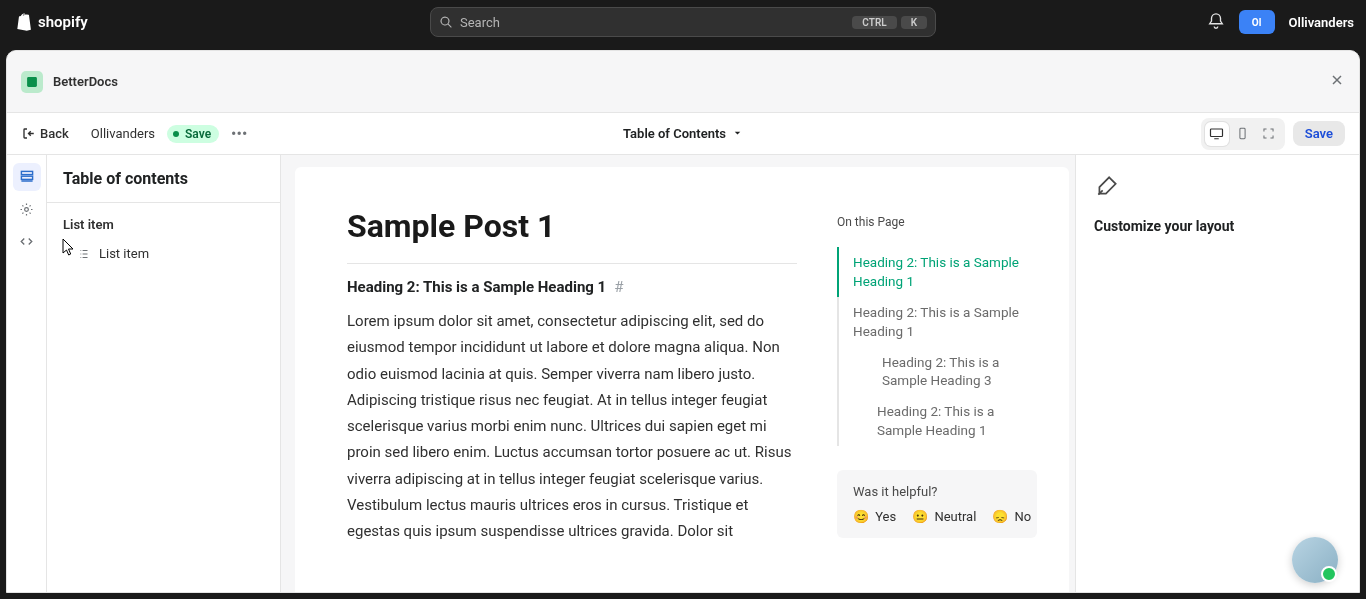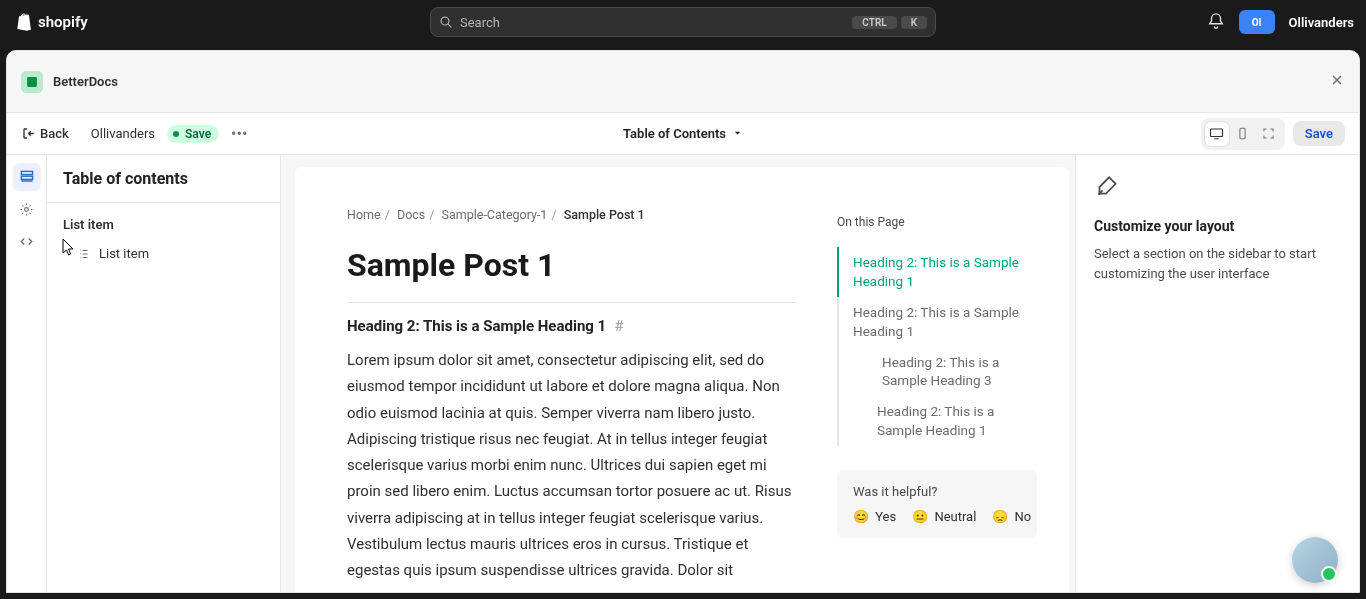--- a/index.html
+++ b/index.html
@@ -210,26 +210,20 @@
               <path d="M5 5h1M8 5h7M5 10h1M8 10h7M5 15h1M8 15h7"></path>
             </svg>
           <span>List item</span>
         </div>
       </div>
 
       <div class="preview-wrap">
         <div class="preview-scroll">
           <div class="doc-card">
             <div class="doc-main">
-              <div class="breadcrumbs">
-                <span>Home</span><span class="sep">/</span>
-                <span>Docs</span><span class="sep">/</span>
-                <span>Sample-Category-1</span><span class="sep">/</span>
-                <span class="cur">Sample Post 1</span>
-              </div>
               <h1 class="doc-title">Sample Post 1</h1>
               <hr class="title-rule">
               <div class="doc-h2">
                 <span>Heading 2: This is a Sample Heading 1</span>
                 <span class="hash">#</span>
               </div>
               <p class="doc-body">Lorem ipsum dolor sit amet, consectetur adipiscing elit, sed do eiusmod tempor incididunt ut labore et dolore magna aliqua. Non odio euismod lacinia at quis. Semper viverra nam libero justo. Adipiscing tristique risus nec feugiat. At in tellus integer feugiat scelerisque varius morbi enim nunc. Ultrices dui sapien eget mi proin sed libero enim. Luctus accumsan tortor posuere ac ut. Risus viverra adipiscing at in tellus integer feugiat scelerisque varius. Vestibulum lectus mauris ultrices eros in cursus. Tristique et egestas quis ipsum suspendisse ultrices gravida. Dolor sit</p>
             </div>
             <div class="doc-side">
               <div class="otp-title">On this Page</div>
@@ -262,21 +256,20 @@
       </div>
 
       <div class="right-panel">
         <div class="rp-icon">
           <svg width="26" height="26" viewBox="0 0 24 24" fill="none" stroke="currentColor" stroke-width="1.6">
               <path d="M14 4l6 6-9 9H5v-6z"></path>
               <path d="M4 20l4-4"></path>
             </svg>
         </div>
         <div class="rp-title">Customize your layout</div>
-        <div class="rp-desc">Select a section on the sidebar to start customizing the user interface</div>
       </div>
     </div>
   </div>
 </div>
 
 <svg class="cursor-arrow" width="14" height="18" viewBox="0 0 14 18">
     <path d="M1 1l0 14 3.5-3 2.2 5 2-1-2.2-5H11z" fill="#fff" stroke="#000" stroke-width="1"></path>
   </svg>
 
 <div class="floating-avatar"></div>

